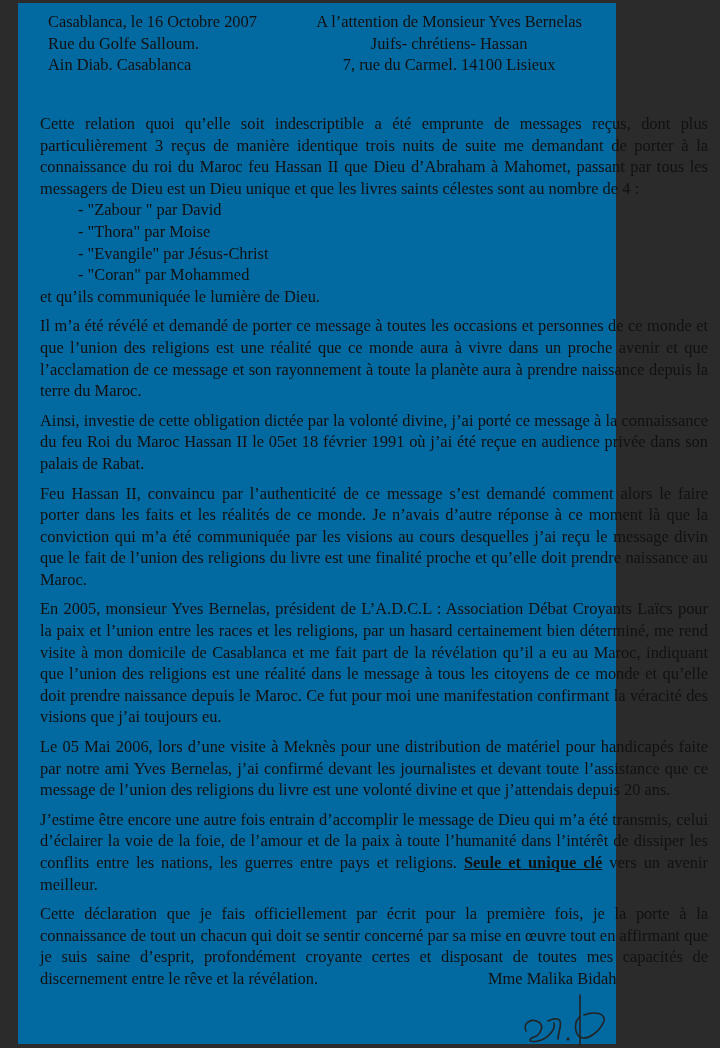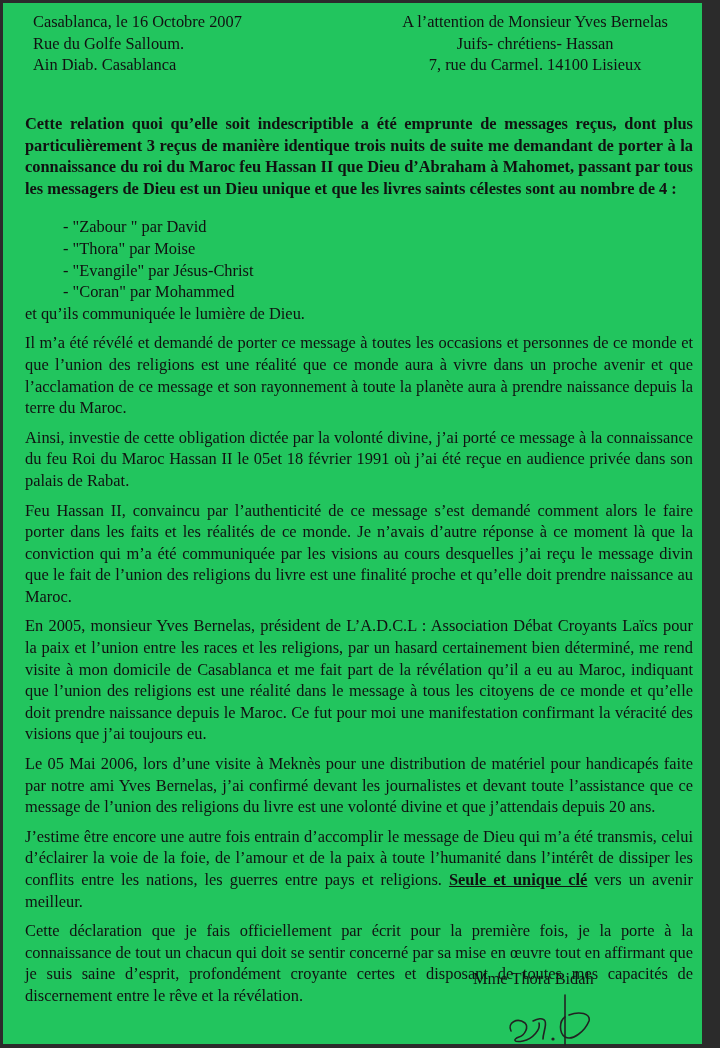--- a/index.html
+++ b/index.html
@@ -1,37 +1,37 @@
 <!DOCTYPE html>
 <html><head>
 <meta charset="utf-8">
 <style>
   html, body { margin: 0; padding: 0; }
   body {
     width: 720px; height: 1048px; overflow: hidden;
     background: #2b2b2b;
   }
   .page {
-    position: absolute; left: 3px; top: 3px;
-    width: 699px; height: 1041px;
-    background: #22c55e;
+    position: absolute; left: 18px; top: 3px;
+    width: 598px; height: 1041px;
+    background: #0369a1;
     color: #111;
     font-family: "Liberation Serif", "DejaVu Serif", serif;
     font-size: 16.4px;
     line-height: 21.6px;
   }
   .header { position: absolute; top: 8px; left: 30px; right: 34px; height: 90px; }
   .sender { position: absolute; left: 0; top: 0; }
   .recipient { position: absolute; right: 0; top: 0; text-align: center; }
   .hline { display: block; white-space: nowrap; }
   .body {
     position: absolute; left: 22px; top: 110px; width: 668px;
   }
   .para { margin: 0 0 8px 0; text-align: justify; }
-  .para.compact { margin-bottom: 17px; font-weight: bold; }
+  .para.compact { margin-bottom: 0; }
   ul.books { list-style: none; margin: 0; padding: 0 0 0 38px; }
   ul.books li { line-height: 21.6px; }
   .emph { font-weight: bold; text-decoration: underline; }
   .sig-name {
     position: absolute; left: 470px; top: 965px;
     white-space: nowrap;
   }
   .signature { position: absolute; left: 500px; top: 990px; width: 120px; height: 55px; }
 </style>
 </head>
@@ -63,21 +63,21 @@
     <p class="para">et qu’ils communiquée le lumière de Dieu.</p>
     <p class="para">Il m’a été révélé et demandé de porter ce message à toutes les occasions et personnes de ce monde et que l’union des religions est une réalité que ce monde aura à vivre dans un proche avenir et que l’acclamation de ce message et son rayonnement à toute la planète aura à prendre naissance depuis la terre du Maroc.</p>
     <p class="para">Ainsi, investie de cette obligation dictée par la volonté divine, j’ai porté ce message à la connaissance du feu Roi du Maroc Hassan II le 05et 18 février 1991 où j’ai été reçue en audience privée dans son palais de Rabat.</p>
     <p class="para">Feu Hassan II, convaincu par l’authenticité de ce message s’est demandé comment alors le faire porter dans les faits et les réalités de ce monde. Je n’avais d’autre réponse à ce moment là que la conviction qui m’a été communiquée par les visions au cours desquelles j’ai reçu le message divin que le fait de l’union des religions du livre est une finalité proche et qu’elle doit prendre naissance au Maroc.</p>
     <p class="para">En 2005, monsieur Yves Bernelas, président de L’A.D.C.L : Association Débat Croyants Laïcs pour la paix et l’union entre les races et les religions, par un hasard certainement bien déterminé, me rend visite à mon domicile de Casablanca et me fait part de la révélation qu’il a eu au Maroc, indiquant que l’union des religions est une réalité dans le message à tous les citoyens de ce monde et qu’elle doit prendre naissance depuis le Maroc. Ce fut pour moi une manifestation confirmant la véracité des visions que j’ai toujours eu.</p>
     <p class="para">Le 05 Mai 2006, lors d’une visite à Meknès  pour une distribution de matériel pour handicapés faite par notre ami Yves Bernelas, j’ai confirmé devant les journalistes et devant toute l’assistance que ce message de l’union des religions du livre est une volonté divine et que j’attendais depuis 20 ans.</p>
     <p class="para"><span>J’estime être encore une autre fois entrain d’accomplir le message de Dieu qui m’a été transmis, celui d’éclairer la voie de la foie, de l’amour et de la paix à toute l’humanité dans l’intérêt de dissiper les conflits entre les nations, les guerres entre pays et religions. </span><span class="emph">Seule et unique clé</span><span>  vers un avenir meilleur.</span></p>
     <p class="para">Cette déclaration que je fais officiellement par écrit pour la première fois, je la porte à la connaissance de tout un chacun qui doit se sentir concerné par sa mise en œuvre tout en affirmant que je suis saine d’esprit, profondément croyante certes et disposant de toutes mes capacités de discernement entre le rêve et la révélation.</p>
   </div>
 
-  <div class="sig-name">Mme Thora Bidah</div>
+  <div class="sig-name">Mme Malika Bidah</div>
 
   <svg class="signature" viewBox="0 0 120 55">
     <path d="M8 38 C 4 30, 14 24, 22 30 C 26 34, 22 42, 16 44 C 10 46, 10 50, 20 48 C 30 46, 38 36, 36 30" fill="none" stroke="#222" stroke-width="1.6" stroke-linecap="round"></path>
     <path d="M30 28 C 34 26, 40 24, 42 28 C 44 32, 40 40, 40 46" fill="none" stroke="#222" stroke-width="1.6" stroke-linecap="round"></path>
     <circle cx="50" cy="46" r="1.6" fill="#222"></circle>
     <path d="M62 2 L 62 52" fill="none" stroke="#222" stroke-width="1.6" stroke-linecap="round"></path>
     <path d="M62 24 C 56 28, 56 40, 62 44 C 70 48, 82 38, 86 28 C 88 20, 76 18, 66 22" fill="none" stroke="#222" stroke-width="1.6" stroke-linecap="round"></path>
   </svg>
 
 </div>

